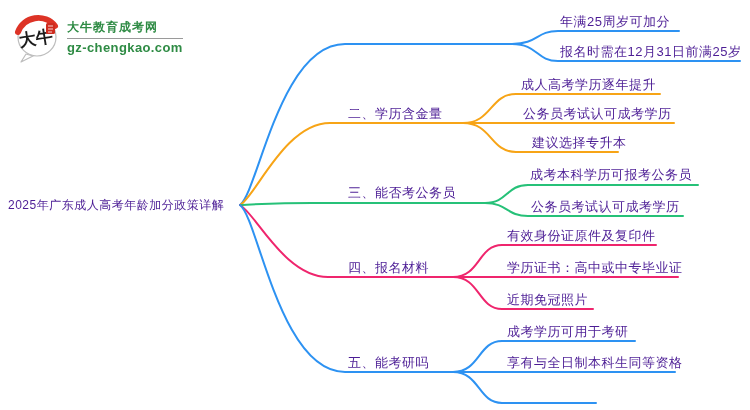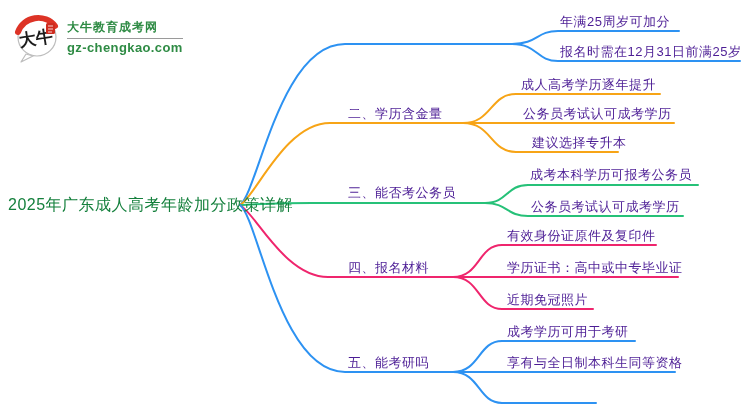--- a/index.html
+++ b/index.html
@@ -6,22 +6,22 @@
   .stage{
     position:relative;width:750px;height:410px;background:#ffffff;overflow:hidden;
     font-family:"Liberation Sans","DejaVu Sans",sans-serif;
   }
   .stage svg.connectors{position:absolute;left:0;top:0;}
   .lbl{
     position:absolute;font-size:13px;line-height:16px;color:#4c1d95;
     white-space:nowrap;letter-spacing:0.5px;
   }
   .root-lbl{
-    position:absolute;left:8px;top:196px;font-size:16px;line-height:18px;
-    color:#15803d;font-weight:500;white-space:nowrap;letter-spacing:0.5px;
+    position:absolute;left:8px;top:196px;font-size:12px;line-height:18px;
+    color:#4c1d95;font-weight:500;white-space:nowrap;letter-spacing:0.5px;
   }
   
   .logo{position:absolute;left:13px;top:11px;display:flex;align-items:center;}
   .logo-txt{margin-left:4px;}
   .logo-name{font-size:12px;font-weight:bold;color:#2e8b44;letter-spacing:1px;line-height:19px;}
   .logo-url{font-size:13px;font-weight:bold;color:#2e8b44;letter-spacing:0.4px;line-height:16px;
             border-top:1px solid #9a9a9a;margin-top:1px;padding-top:1px;}
   
   .b1  {left:348px;top:27px;}
   .b1c1{left:560px;top:14px;}

